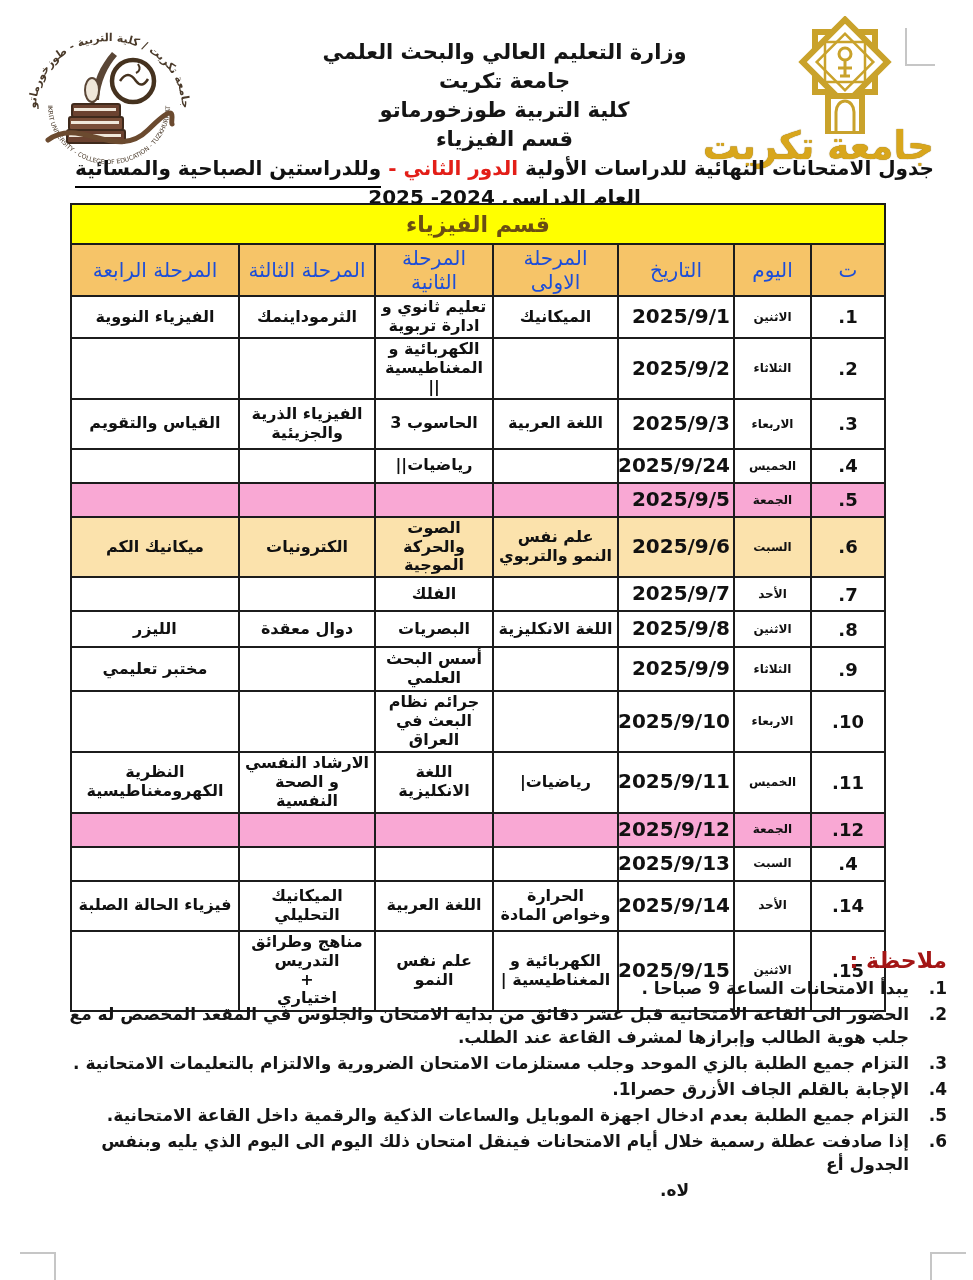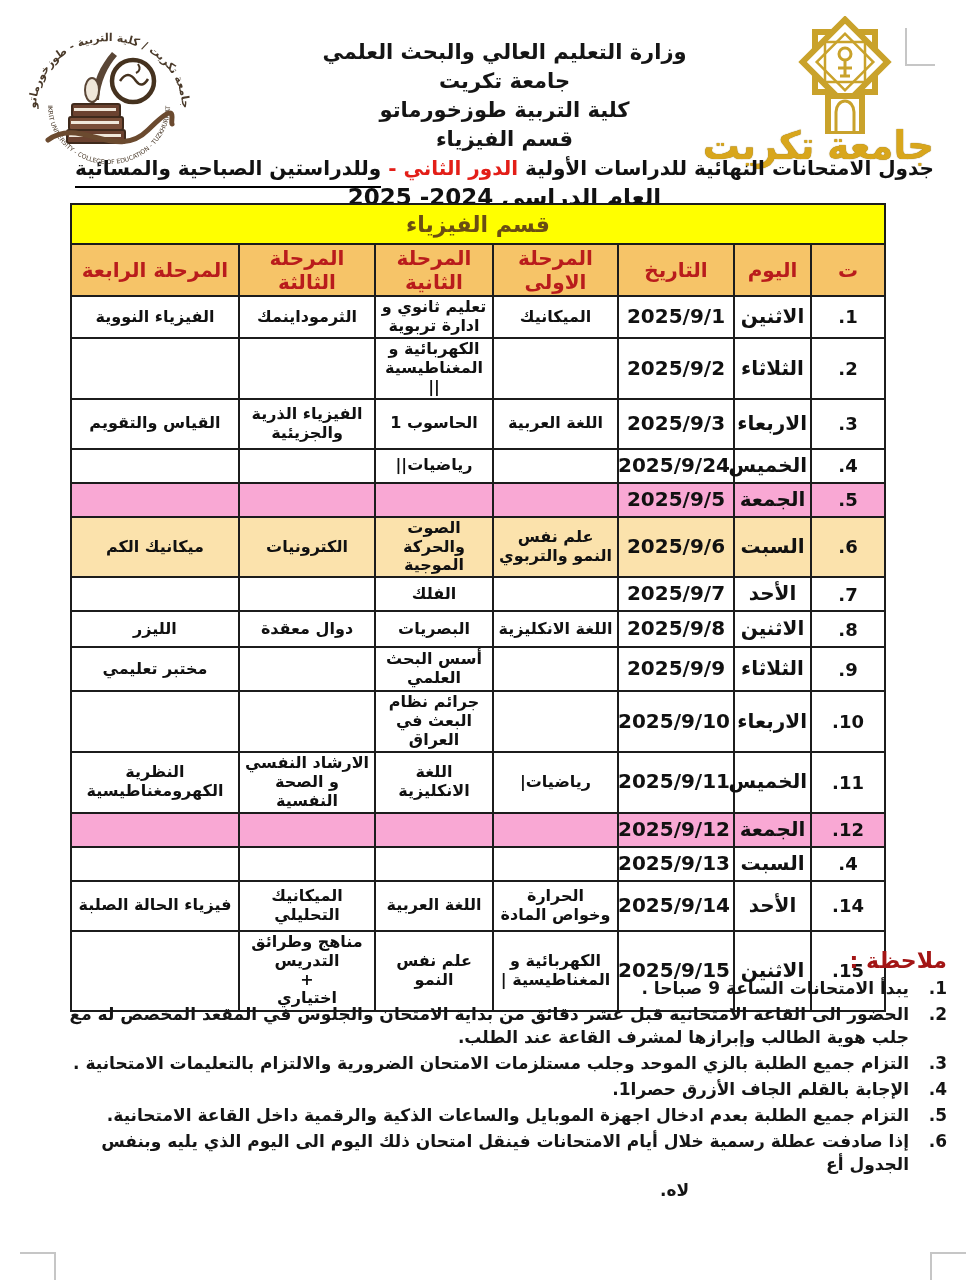--- a/index.html
+++ b/index.html
@@ -6,43 +6,43 @@
   body{
     width:973px;height:1280px;background:#ffffff;position:relative;
     font-family:"DejaVu Sans", sans-serif;color:#111;overflow:hidden;direction:rtl;
   }
   
   .hdr{position:absolute;top:38px;left:0;right:0;text-align:center;font-weight:bold;margin-left:36px;}
   .hdr-line{font-size:21px;line-height:29px;color:#151515;white-space:nowrap;}
   .hdr-line5{font-size:20px;line-height:28px;white-space:nowrap;}
   .red-txt{color:#e31e18;}
   .ul-txt{border-bottom:2px solid #000;padding-bottom:6px;}
-  .hdr-line6{font-size:23px;line-height:30px;}
+  .hdr-line6{font-size:20px;line-height:30px;}
   
   .seal{position:absolute;top:24px;left:20px;width:178px;height:156px;}
   .emblem{position:absolute;top:16px;left:735px;width:212px;height:118px;}
   .wordmark{
     position:absolute;top:124px;left:722px;width:212px;text-align:center;
     font-size:37px;font-weight:bold;color:#d8a61c;letter-spacing:-2px;
     text-shadow:0 0 1px #7a5c00;white-space:nowrap;transform:scaleY(1.05);
   }
   
   .sched{position:absolute;top:203px;left:72px;width:814px;}
   table{border-collapse:collapse;width:814px;table-layout:fixed;direction:rtl;}
   td,th{border:2px solid #1c1c1c;text-align:center;vertical-align:middle;padding:1px 3px;}
   .title-row td{
     background:#ffff00;color:#6a4e13;font-size:22px;font-weight:bold;height:36px;
   }
   .head-row td{
-    background:#f6c468;color:#b91c1c;font-size:20px;font-weight:bold;height:44px;
+    background:#f6c468;color:#1d4ed8;font-size:20px;font-weight:normal;height:44px;
   }
   tbody td{font-size:16px;font-weight:bold;line-height:1.18;white-space:pre-line;}
   td.c-num{font-size:18px;}
-  td.c-day{font-size:20px;}
-  td.c-date{font-size:20px;letter-spacing:0;}
+  td.c-day{font-size:12px;}
+  td.c-date{font-size:20px;letter-spacing:0;text-align:right;}
   tr.hl-yellow td{background:#f9a8d4;}
   tr.hl-peach td{background:#fbe2ac;}
   
   .notes{position:absolute;top:948px;right:26px;left:42px;font-weight:bold;}
   .notes-heading{color:#a31515;font-size:22px;line-height:26px;margin-bottom:3px;}
   .note{display:flex;gap:8px;font-size:17px;line-height:1.35;margin-bottom:3px;color:#151515;}
   .note .n{flex:0 0 30px;text-align:right;}
   .note .t{flex:1;}
   .note-cont{font-size:17px;line-height:1.35;text-align:center;padding-left:360px;color:#151515;}
   
@@ -161,21 +161,21 @@
       <td></td>
       <td>الكهربائية و المغناطيسية ||</td>
       <td></td>
       <td></td>
     </tr>
     <tr style="height:50px">
       <td class="c-num">3.</td>
       <td class="c-day">الاربعاء</td>
       <td class="c-date">2025/9/3</td>
       <td>اللغة العربية</td>
-      <td>الحاسوب 1</td>
+      <td>الحاسوب 3</td>
       <td>الفيزياء الذرية والجزيئية</td>
       <td>القياس والتقويم</td>
     </tr>
     <tr style="height:34px">
       <td class="c-num">4.</td>
       <td class="c-day">الخميس</td>
       <td class="c-date">2025/9/24</td>
       <td></td>
       <td>رياضيات||</td>
       <td></td>

